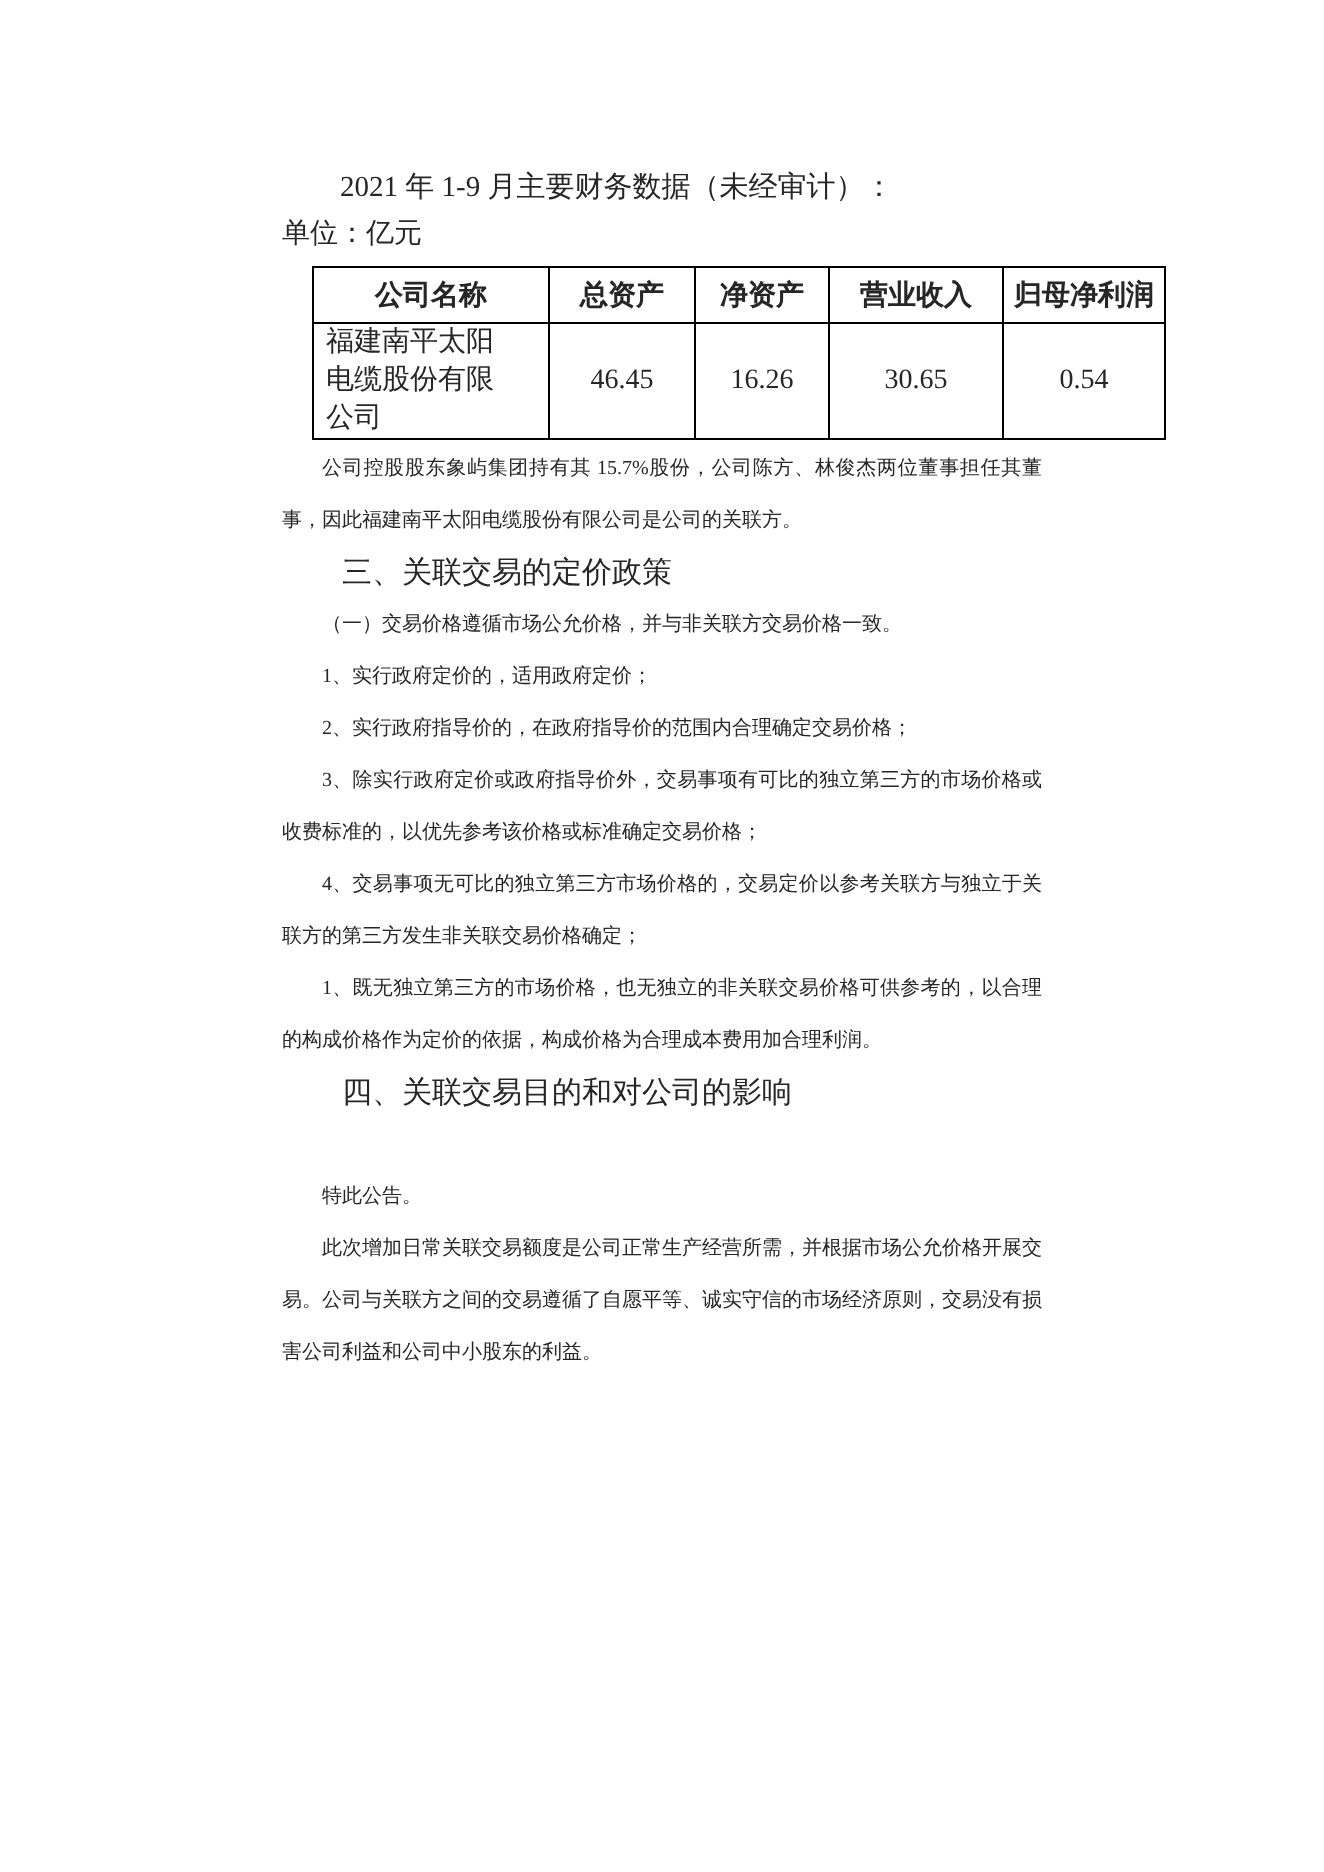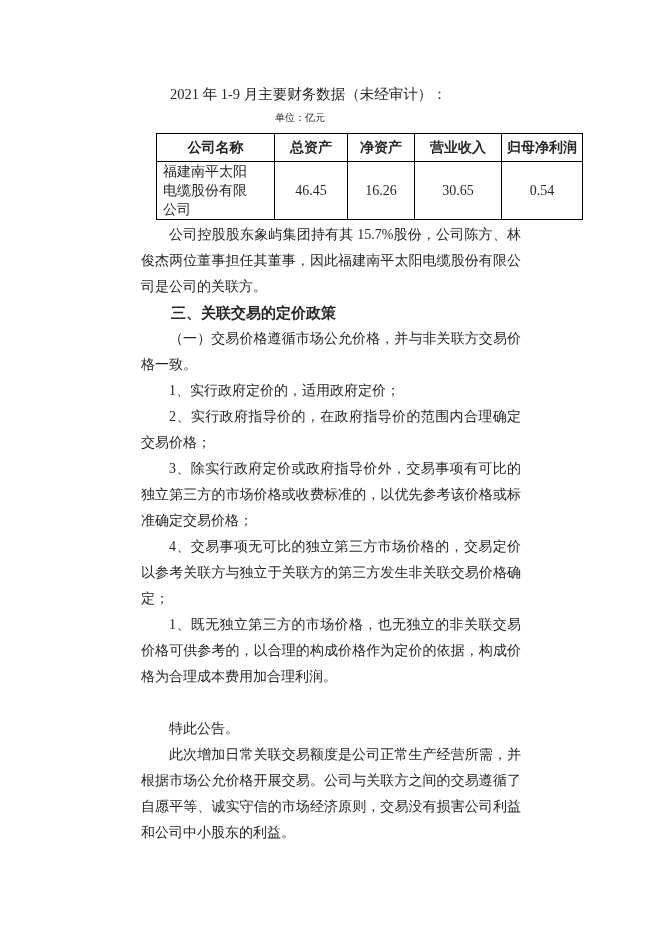--- a/index.html
+++ b/index.html
@@ -20,23 +20,23 @@
     overflow: hidden;
   }
   .intro-line {
     margin: 0;
     font-size: 14.5px;
     line-height: 24px;
     text-indent: 2em;
   }
   .unit-line {
     margin: 0;
-    font-size: 10px;
+    font-size: 14px;
     line-height: 24px;
-    text-align: center;
+    text-align: left;
     padding-right: 62px;
   }
   table.fin-table {
     border-collapse: collapse;
     table-layout: fixed;
     width: 426px;
     margin: 3px 0 0 15px;
     font-size: 14px;
   }
   table.fin-table th,
@@ -56,32 +56,32 @@
     height: 38px;
   }
   table.fin-table td.cell-company {
     text-align: left;
     line-height: 19px;
     padding-left: 6px;
     padding-right: 20px;
   }
   .para {
     margin: 0;
-    font-size: 14px;
+    font-size: 10px;
     line-height: 26px;
     text-indent: 2em;
     text-align: justify;
   }
   .para.first-after-table {
     margin-top: 2px;
   }
   .heading {
     margin: 0;
     font-size: 15px;
-    font-weight: bold;
+    font-weight: normal;
     line-height: 26px;
     text-indent: 2em;
     text-align: left;
   }
   .para.notice {
     margin-top: 26px;
     text-align: left;
   }
   .signature-block {
     margin-top: 50px;
@@ -135,19 +135,20 @@
 
   <p class="heading">三、关联交易的定价政策</p>
 
   <p class="para">（一）交易价格遵循市场公允价格，并与非关联方交易价格一致。</p>
   <p class="para">1、实行政府定价的，适用政府定价；</p>
   <p class="para">2、实行政府指导价的，在政府指导价的范围内合理确定交易价格；</p>
   <p class="para">3、除实行政府定价或政府指导价外，交易事项有可比的独立第三方的市场价格或收费标准的，以优先参考该价格或标准确定交易价格；</p>
   <p class="para">4、交易事项无可比的独立第三方市场价格的，交易定价以参考关联方与独立于关联方的第三方发生非关联交易价格确定；</p>
   <p class="para">1、既无独立第三方的市场价格，也无独立的非关联交易价格可供参考的，以合理的构成价格作为定价的依据，构成价格为合理成本费用加合理利润。</p>
 
+  <p class="heading">四、关联交易目的和对公司的影响</p>
 
   <p class="para notice">特此公告。</p>
 
   <p class="para">此次增加日常关联交易额度是公司正常生产经营所需，并根据市场公允价格开展交易。公司与关联方之间的交易遵循了自愿平等、诚实守信的市场经济原则，交易没有损害公司利益和公司中小股东的利益。</p>
 
 
 </div>
 
 </body></html>

